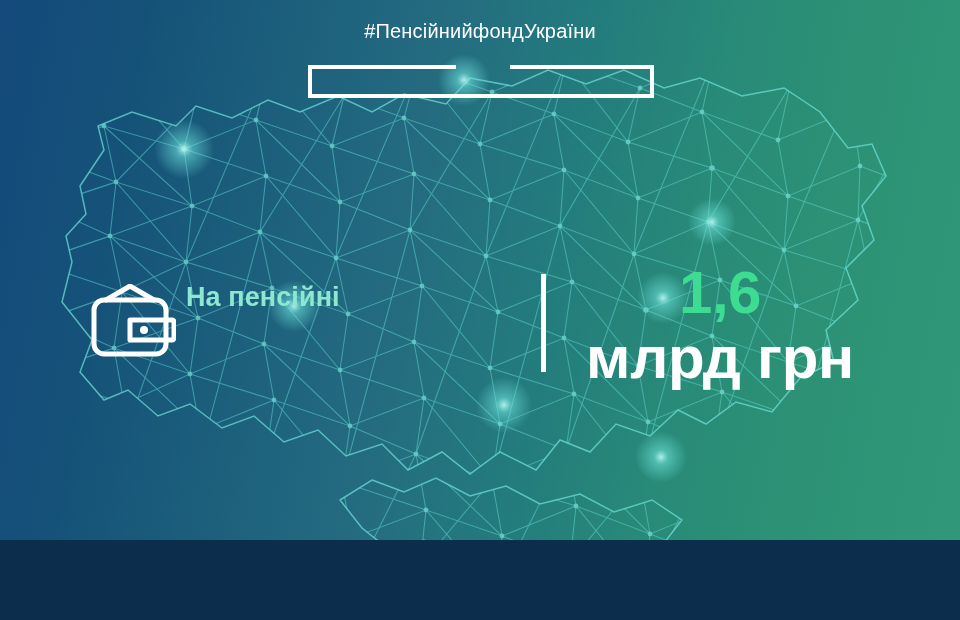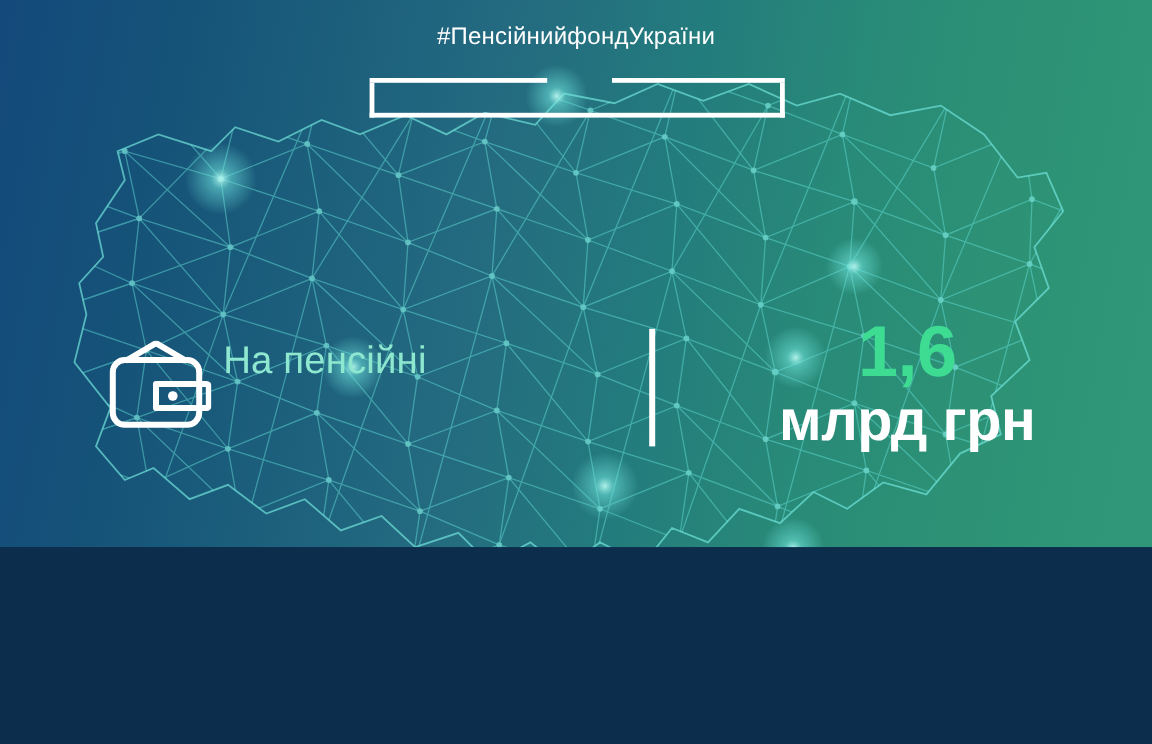--- a/index.html
+++ b/index.html
@@ -3,21 +3,21 @@
 <meta charset="utf-8">
 <style>
   html, body {
     margin: 0;
     padding: 0;
     background: #0d2d4d;
   }
   #infographic {
     position: relative;
     width: 960px;
-    height: 456px;
+    height: 540px;
     overflow: hidden;
     font-family: "Liberation Sans", sans-serif;
     background: linear-gradient(100deg,
         #134a7c 0%,
         #155278 14%,
         #1c5f7c 28%,
         #246b80 42%,
         #237b7d 56%,
         #288a78 70%,
         #2d9275 84%,
@@ -82,56 +82,56 @@
     position: absolute;
     left: 84px;
     top: 16px;
   }
 
   .caption {
     position: absolute;
     left: 186px;
     top: 12px;
     color: #8ee7cf;
-    font-size: 32px;
+    font-size: 27px;
     line-height: 1.28;
-    font-weight: 400;
+    font-weight: 700;
     letter-spacing: .1px;
   }
   .caption-line { display: block; white-space: nowrap; }
 
   .divider {
     position: absolute;
     left: 541px;
     top: 6px;
     width: 5px;
     height: 98px;
     background: #ffffff;
   }
 
   .amount {
     position: absolute;
-    left: 596px;
+    left: 560px;
     top: -5px;
     width: 320px;
     text-align: center;
     line-height: 1.0;
   }
   .amount-value {
     display: block;
     color: #3edb92;
     font-size: 60px;
     font-weight: 700;
     letter-spacing: -.5px;
   }
   .amount-unit {
     display: block;
     margin-top: 5px;
     color: #ffffff;
-    font-size: 48px;
+    font-size: 60px;
     font-weight: 700;
     letter-spacing: -.3px;
     white-space: nowrap;
   }
 </style>
 </head>
 <body>
 
 <div id="infographic">
 

